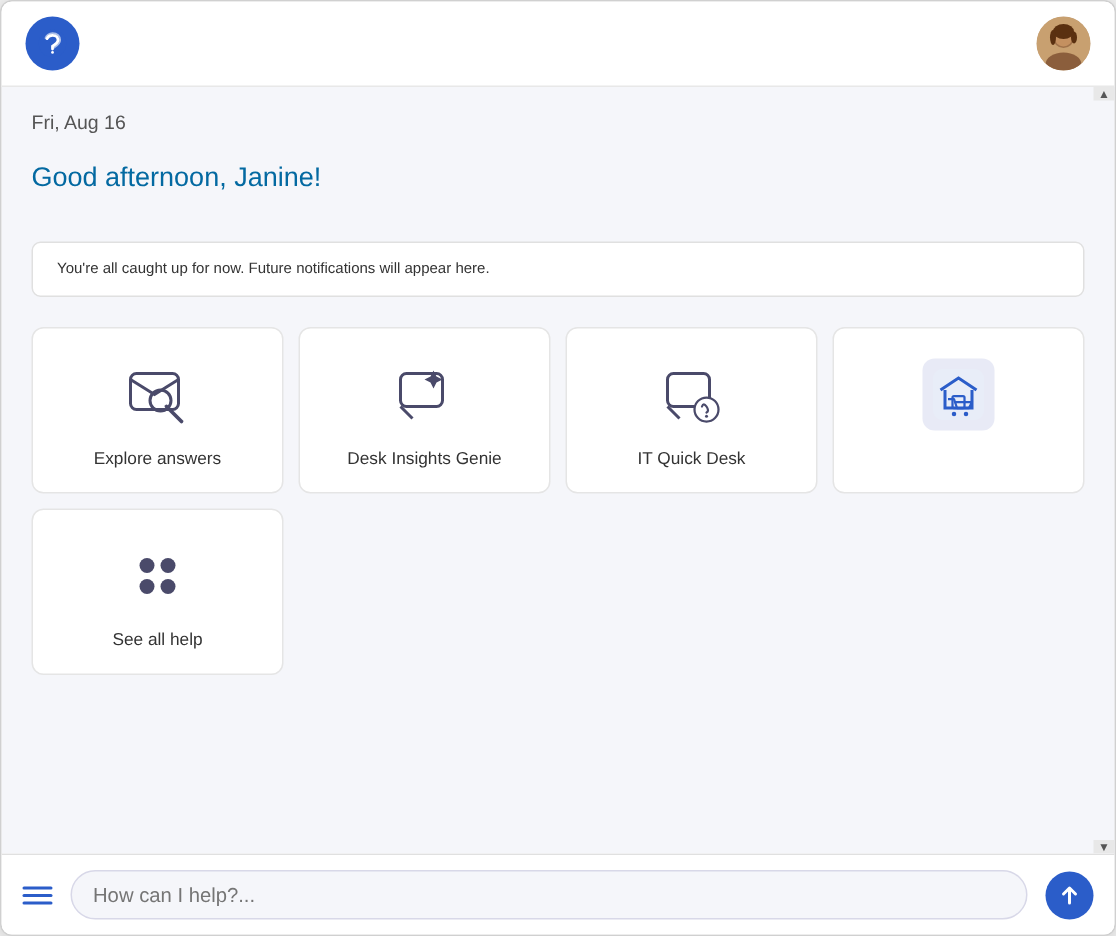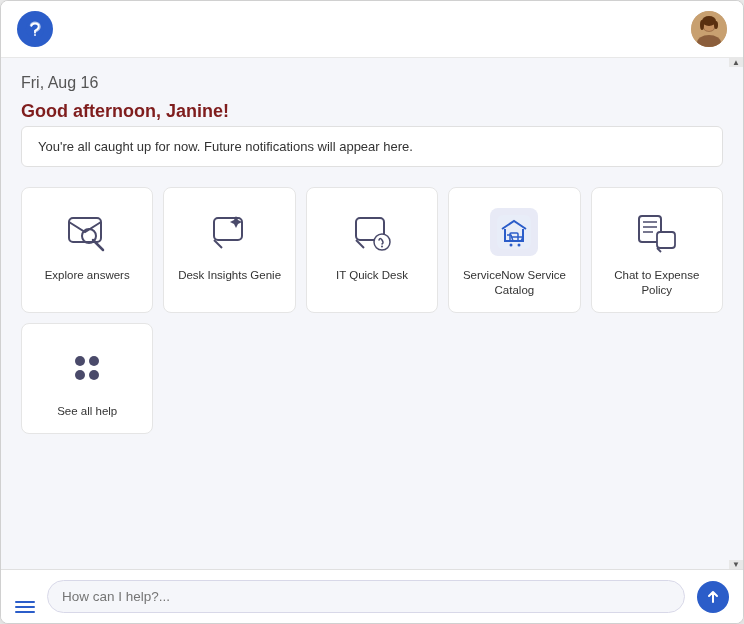--- a/index.html
+++ b/index.html
@@ -73,43 +73,43 @@
       background: #c0c0c0;
       border-radius: 4px;
     }
     
     .main-content {
       padding: 16px 20px;
       background: #f5f6fa;
       min-height: 100%;
     }
     .date-label {
-      font-size: 16px;
+      font-size: 13px;
       color: #555;
-      margin-bottom: 9px;
+      margin-bottom: 19px;
     }
     .greeting {
       font-size: 18px;
-      font-weight: 700;
-      color: #7f1d1d;
-      margin-bottom: 4px;
+      font-weight: 400;
+      color: #0369a1;
+      margin-bottom: 32px;
     }
     .notification-banner {
       background: #ffffff;
       border: 1px solid #e0e0e0;
       border-radius: 6px;
       padding: 12px 16px;
-      font-size: 13px;
+      font-size: 10px;
       color: #333;
       margin-bottom: 20px;
     }
     
     .app-grid {
       display: grid;
-      grid-template-columns: repeat(5, 1fr);
+      grid-template-columns: repeat(4, 1fr);
       gap: 10px;
     }
     .app-card {
       background: #ffffff;
       border: 1px solid #e5e5e5;
       border-radius: 8px;
       padding: 18px 10px 14px;
       display: flex;
       flex-direction: column;
       align-items: center;
@@ -149,21 +149,21 @@
       align-items: center;
       justify-content: center;
       color: white;
       font-size: 9px;
       font-weight: 700;
       letter-spacing: 0.3px;
     }
     
     .bottom-bar {
       display: flex;
-      align-items: flex-end;
+      align-items: center;
       padding: 10px 14px;
       background: #ffffff;
       border-top: 1px solid #e0e0e0;
       gap: 12px;
       flex-shrink: 0;
     }
     .menu-icon {
       color: #2b5dc9;
       cursor: pointer;
       display: flex;
@@ -309,37 +309,23 @@
                 <path d="M8 14 L8 26 L26 26 L26 14" stroke="#2b5dc9" stroke-width="2" fill="none"></path>
                 <path d="M5 14 L17 6 L29 14" stroke="#2b5dc9" stroke-width="2" fill="none"></path>
                 <rect x="13" y="18" width="8" height="8" rx="1" fill="none" stroke="#2b5dc9" stroke-width="1.5"></rect>
 
                 <circle cx="14" cy="30" r="1.5" fill="#2b5dc9"></circle>
                 <circle cx="22" cy="30" r="1.5" fill="#2b5dc9"></circle>
                 <path d="M10 20 L14 20 L16 26 L24 26 L26 22 L14 22" stroke="#2b5dc9" stroke-width="1.5" fill="none" stroke-linejoin="round"></path>
               </svg>
             </div>
           </div>
-          <div class="app-label">ServiceNow Service Catalog</div>
-        </div>
-
-
-        <div class="app-card">
-          <div class="app-icon-wrap">
-            <svg width="44" height="44" viewBox="0 0 44 44" fill="none">
-              <rect x="4" y="6" width="22" height="26" rx="3" stroke="#4a4a6a" stroke-width="2" fill="none"></rect>
-              <line x1="8" y1="12" x2="22" y2="12" stroke="#4a4a6a" stroke-width="1.5"></line>
-              <line x1="8" y1="17" x2="22" y2="17" stroke="#4a4a6a" stroke-width="1.5"></line>
-              <line x1="8" y1="22" x2="18" y2="22" stroke="#4a4a6a" stroke-width="1.5"></line>
-              <rect x="22" y="22" width="18" height="16" rx="3" stroke="#4a4a6a" stroke-width="1.8" fill="white"></rect>
-              <path d="M22 38 L26 42" stroke="#4a4a6a" stroke-width="1.8"></path>
-            </svg>
-          </div>
-          <div class="app-label">Chat to Expense Policy</div>
-        </div>
+        </div>
+
+
 
 
         <div class="app-card">
           <div class="app-icon-wrap">
             <svg width="44" height="44" viewBox="0 0 44 44" fill="none">
               <circle cx="15" cy="15" r="5" fill="#4a4a6a"></circle>
               <circle cx="29" cy="15" r="5" fill="#4a4a6a"></circle>
               <circle cx="15" cy="29" r="5" fill="#4a4a6a"></circle>
               <circle cx="29" cy="29" r="5" fill="#4a4a6a"></circle>
             </svg>

